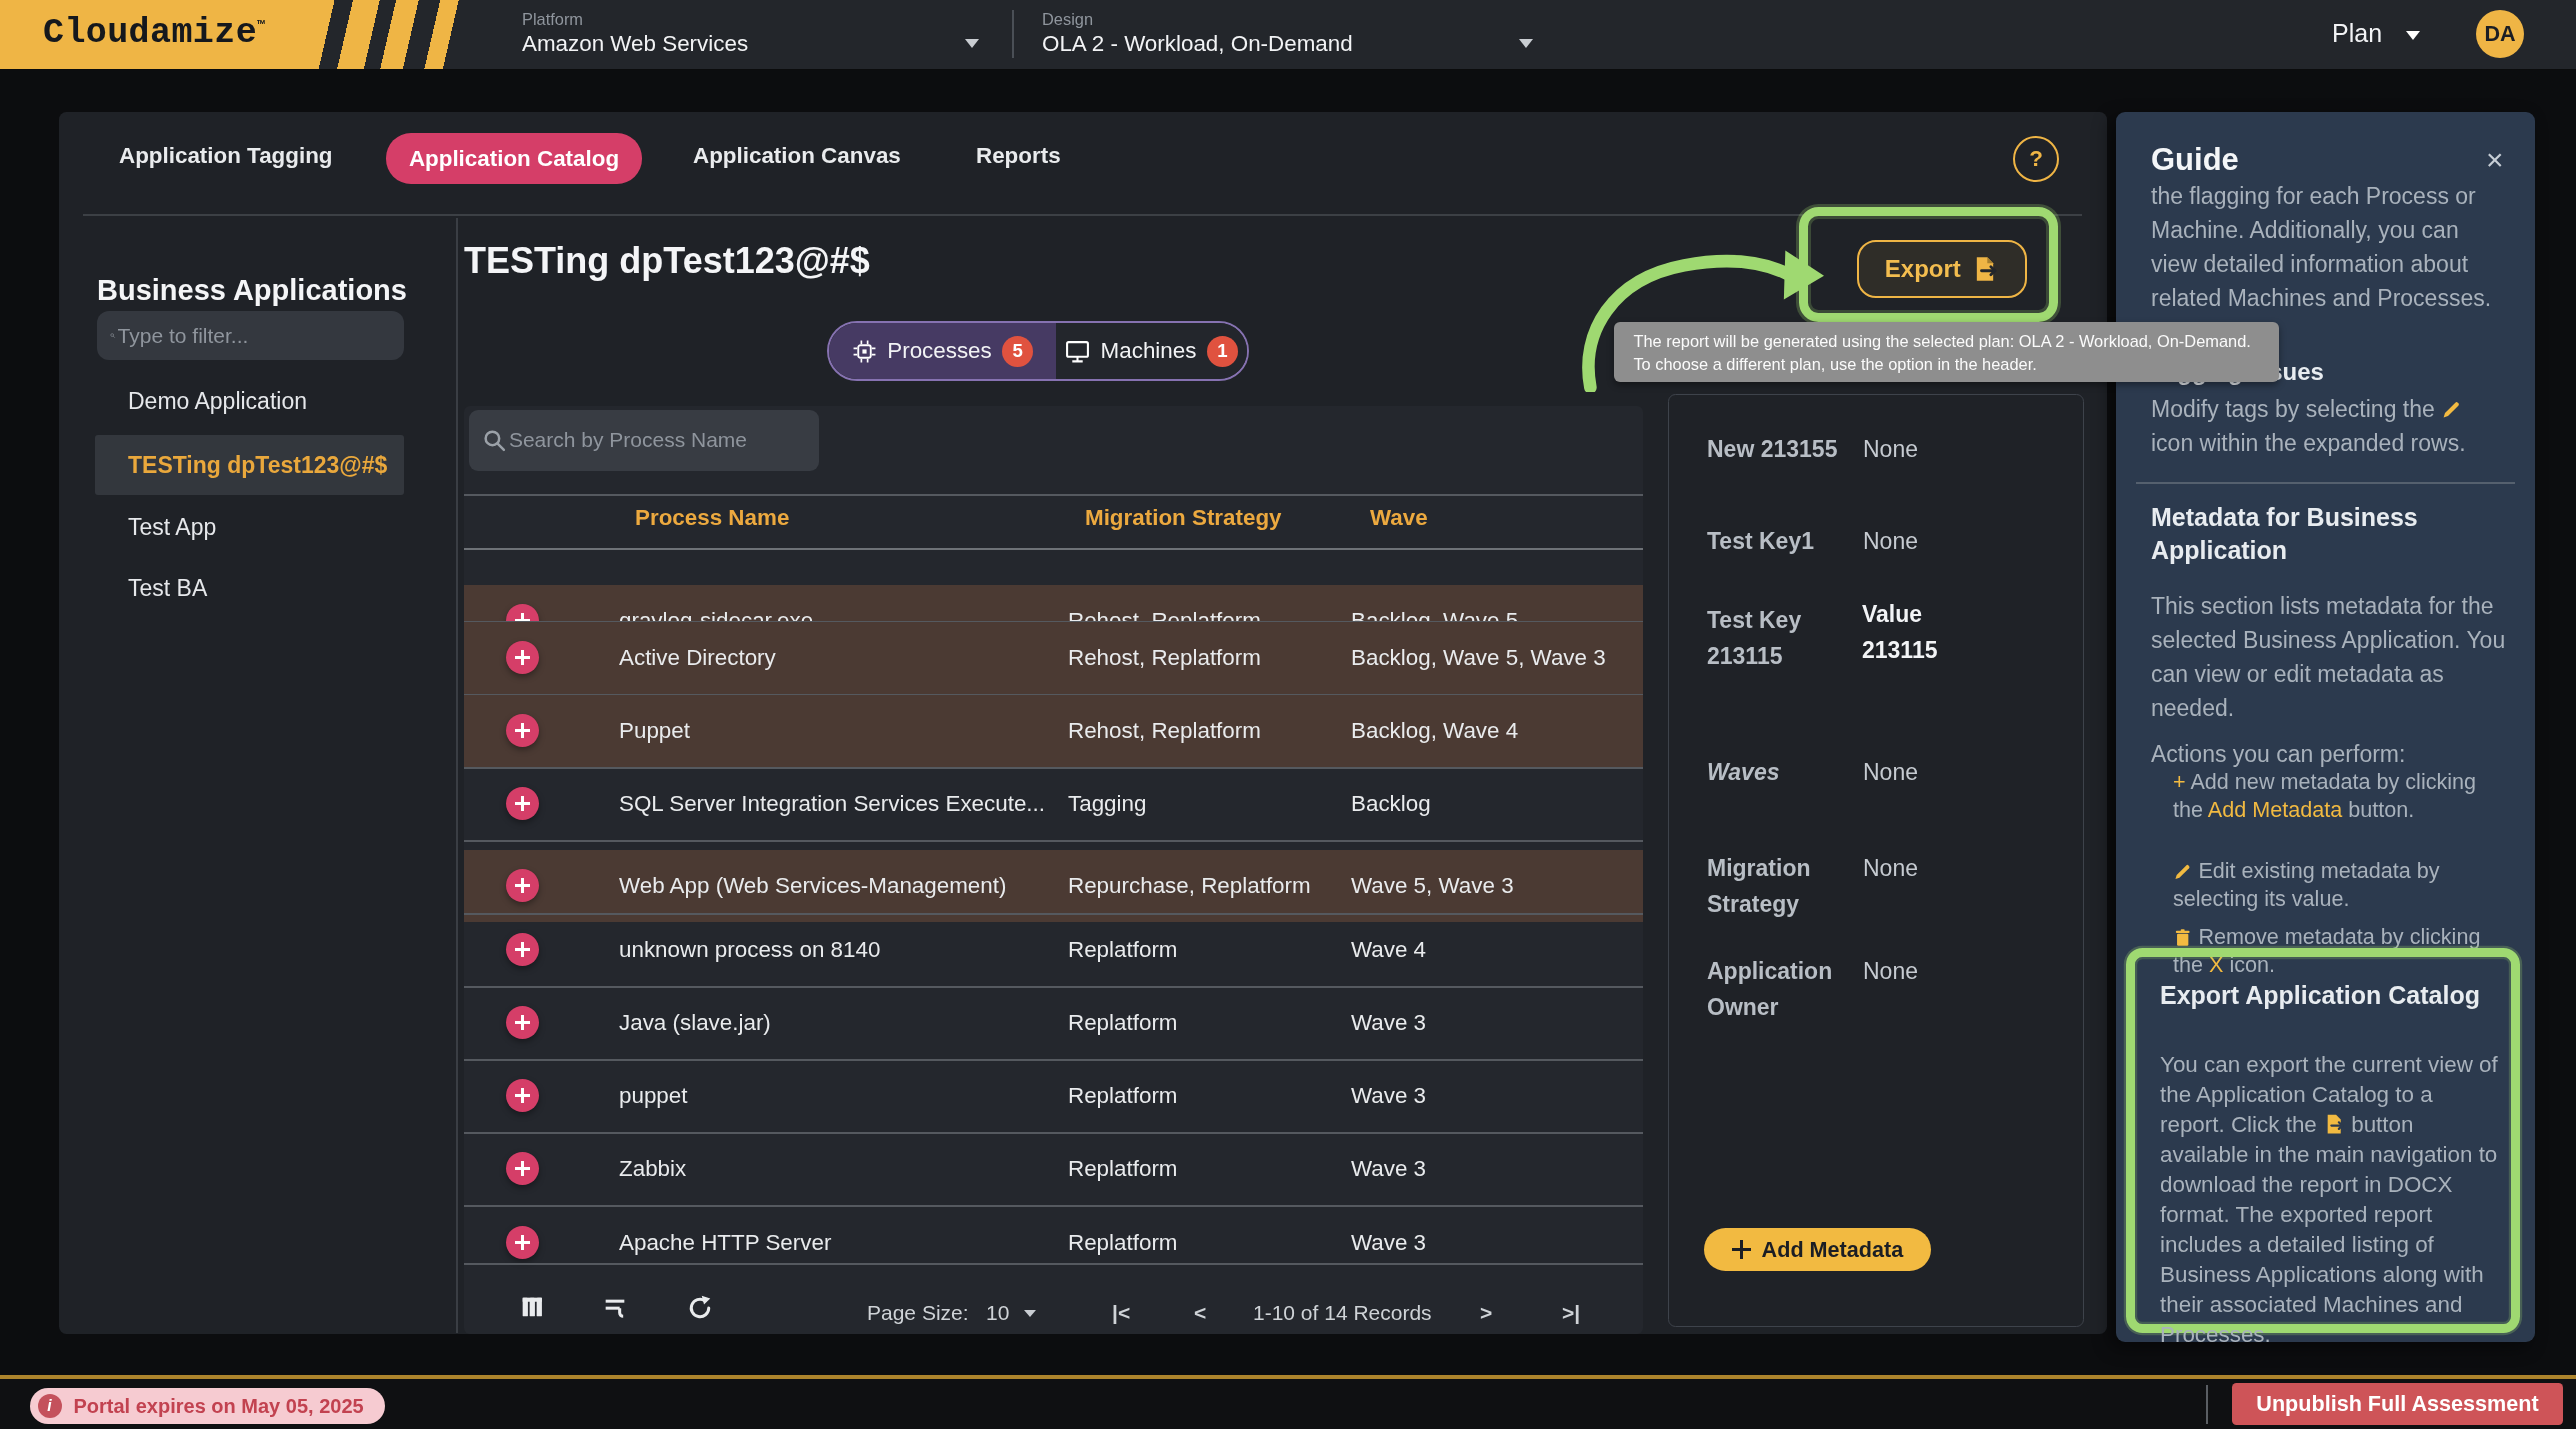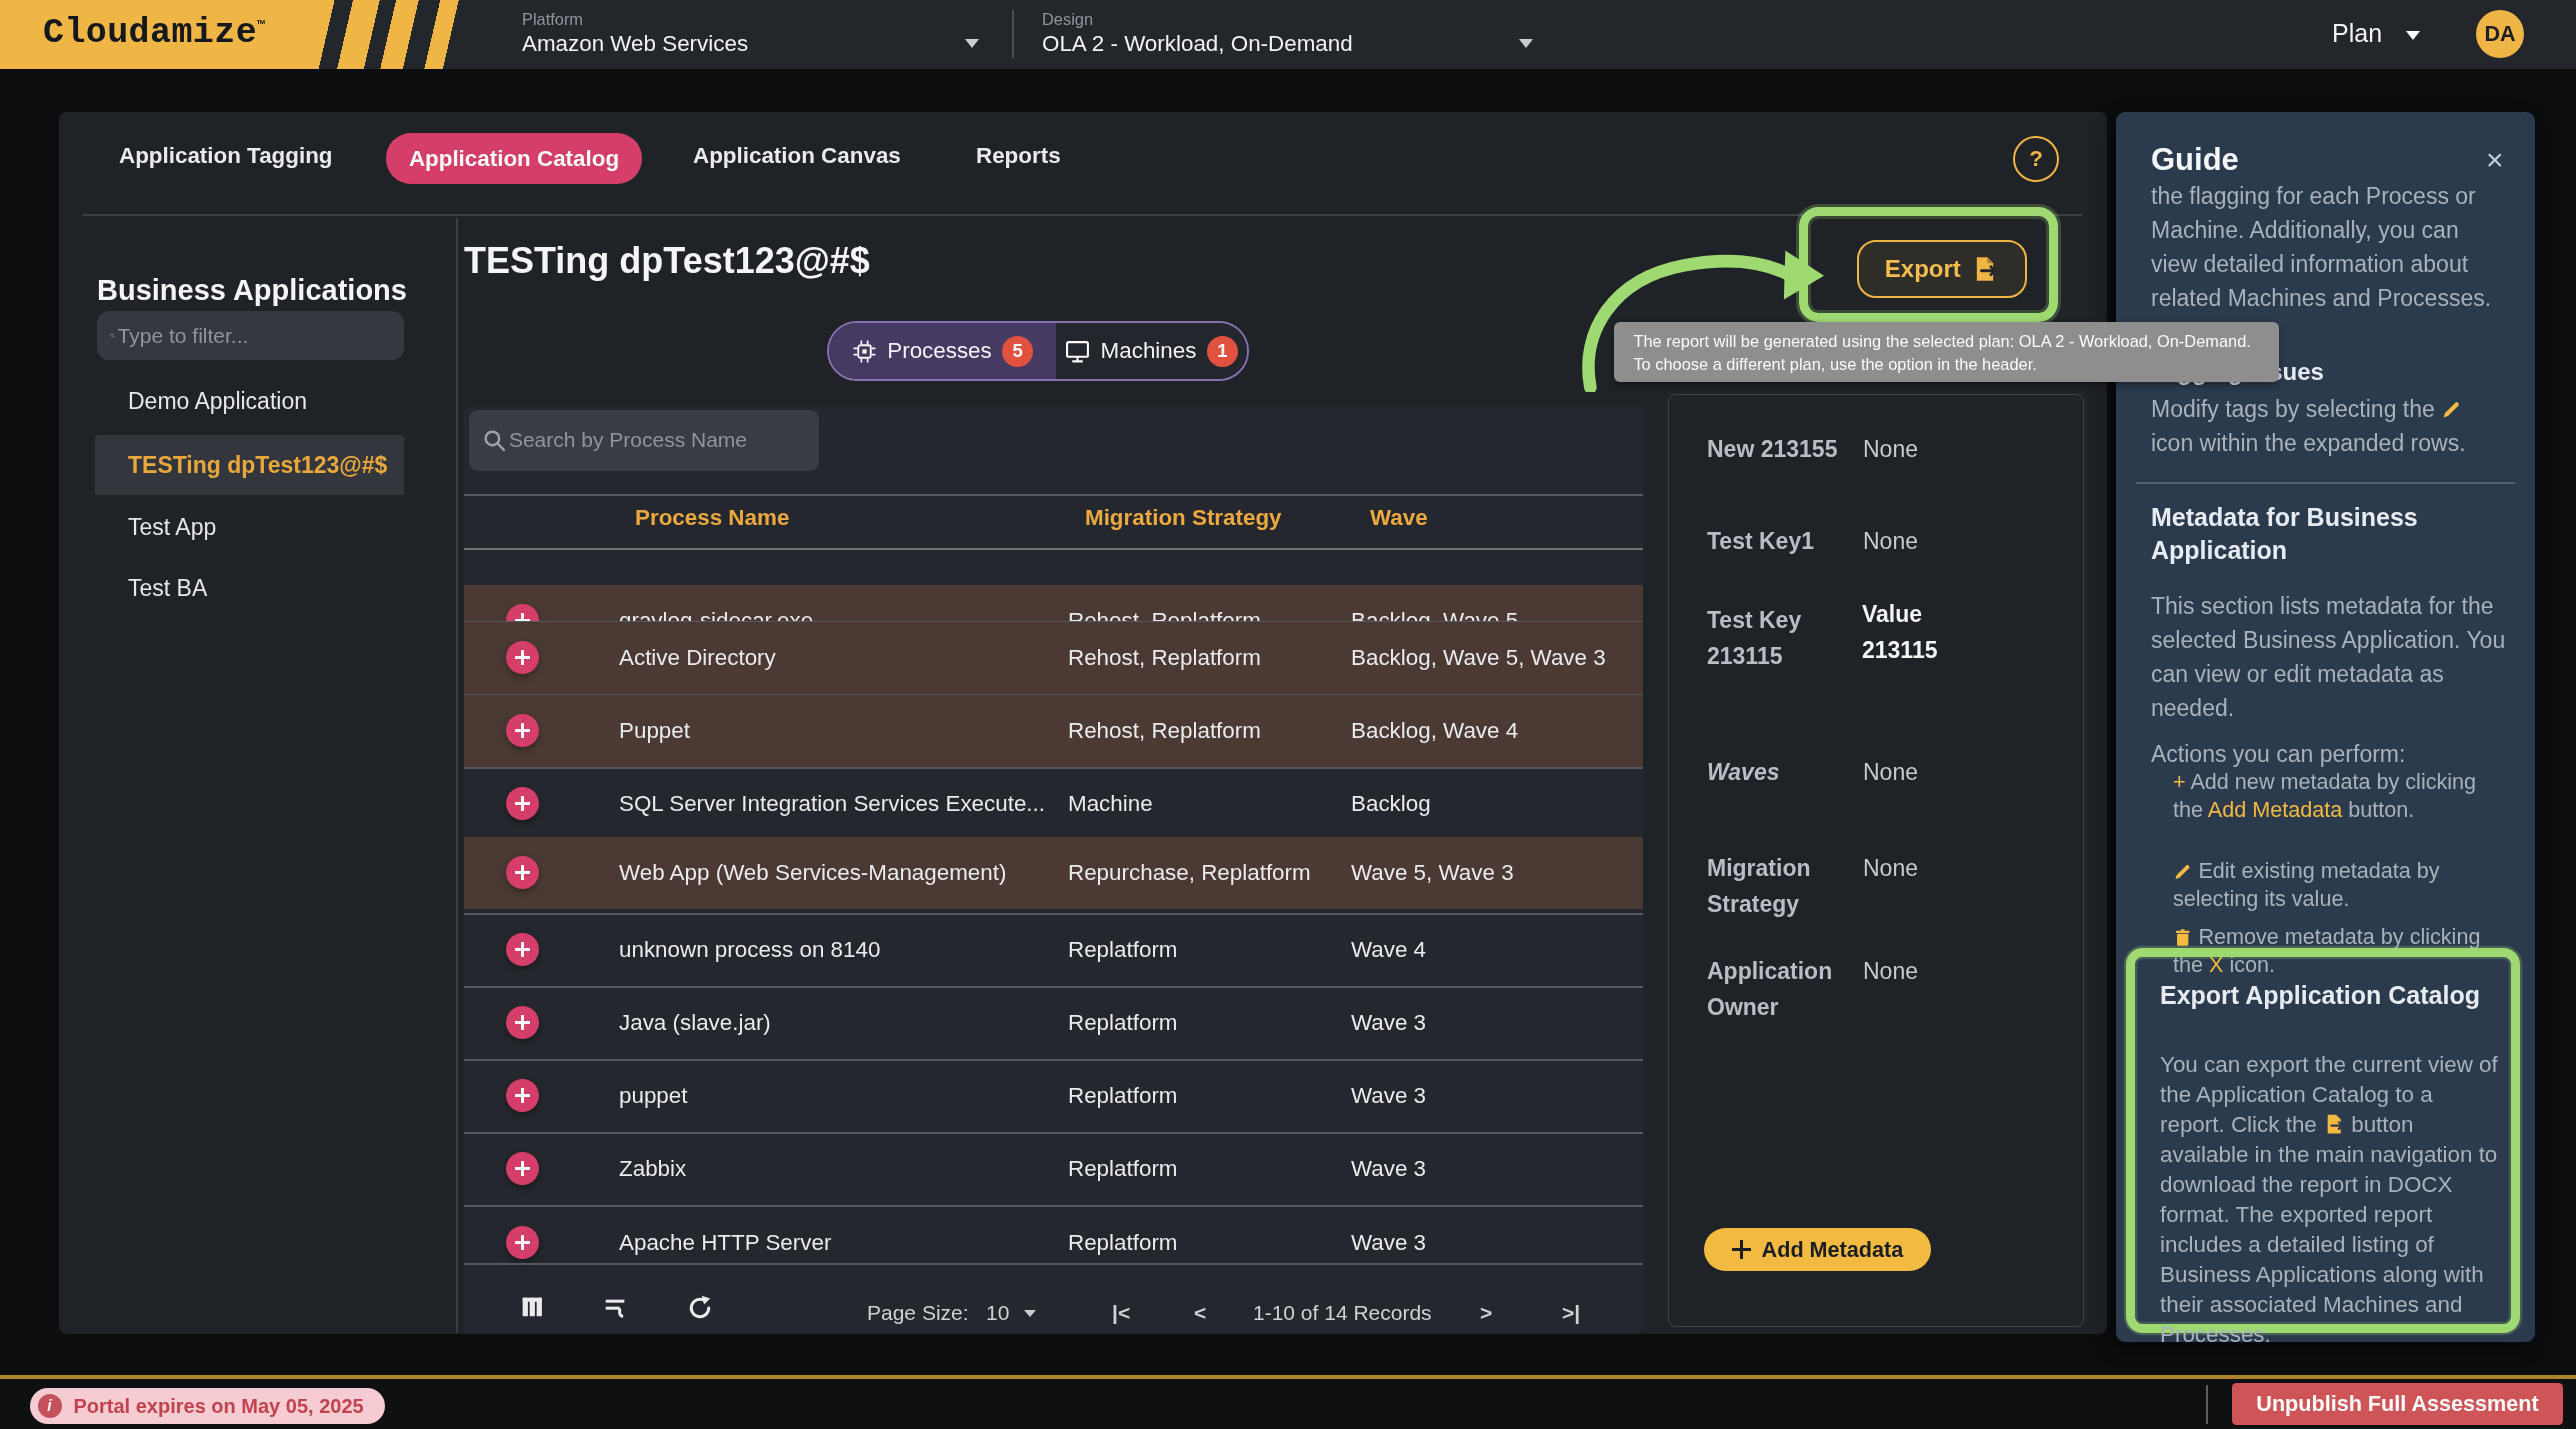--- a/index.html
+++ b/index.html
@@ -254,25 +254,25 @@
     <div class="trow brown" style="top:289px;">
       <div class="plus-btn"></div>
       <div class="cell c-name">Puppet</div>
       <div class="cell c-strat">Rehost, Replatform</div>
       <div class="cell c-wave">Backlog, Wave 4</div>
     </div>
     <div class="t-line" style="top:361px;"></div>
     <div class="trow" style="top:362px;">
       <div class="plus-btn"></div>
       <div class="cell c-name">SQL Server Integration Services Execute...</div>
-      <div class="cell c-strat">Machine</div>
+      <div class="cell c-strat">Tagging</div>
       <div class="cell c-wave">Backlog</div>
     </div>
     <div class="t-line" style="top:434px;"></div>
-    <div class="trow brown" style="top:431px;padding-left:19px;">
+    <div class="trow brown" style="top:444px;padding-left:19px;">
       <div class="plus-btn"></div>
       <div class="cell c-name">Web App (Web Services-Management)</div>
       <div class="cell c-strat">Repurchase, Replatform</div>
       <div class="cell c-wave">Wave 5, Wave 3</div>
     </div>
     <div class="t-line" style="top:507px;"></div>
     <div class="trow" style="top:508px;">
       <div class="plus-btn"></div>
       <div class="cell c-name">unknown process on 8140</div>
       <div class="cell c-strat">Replatform</div>

